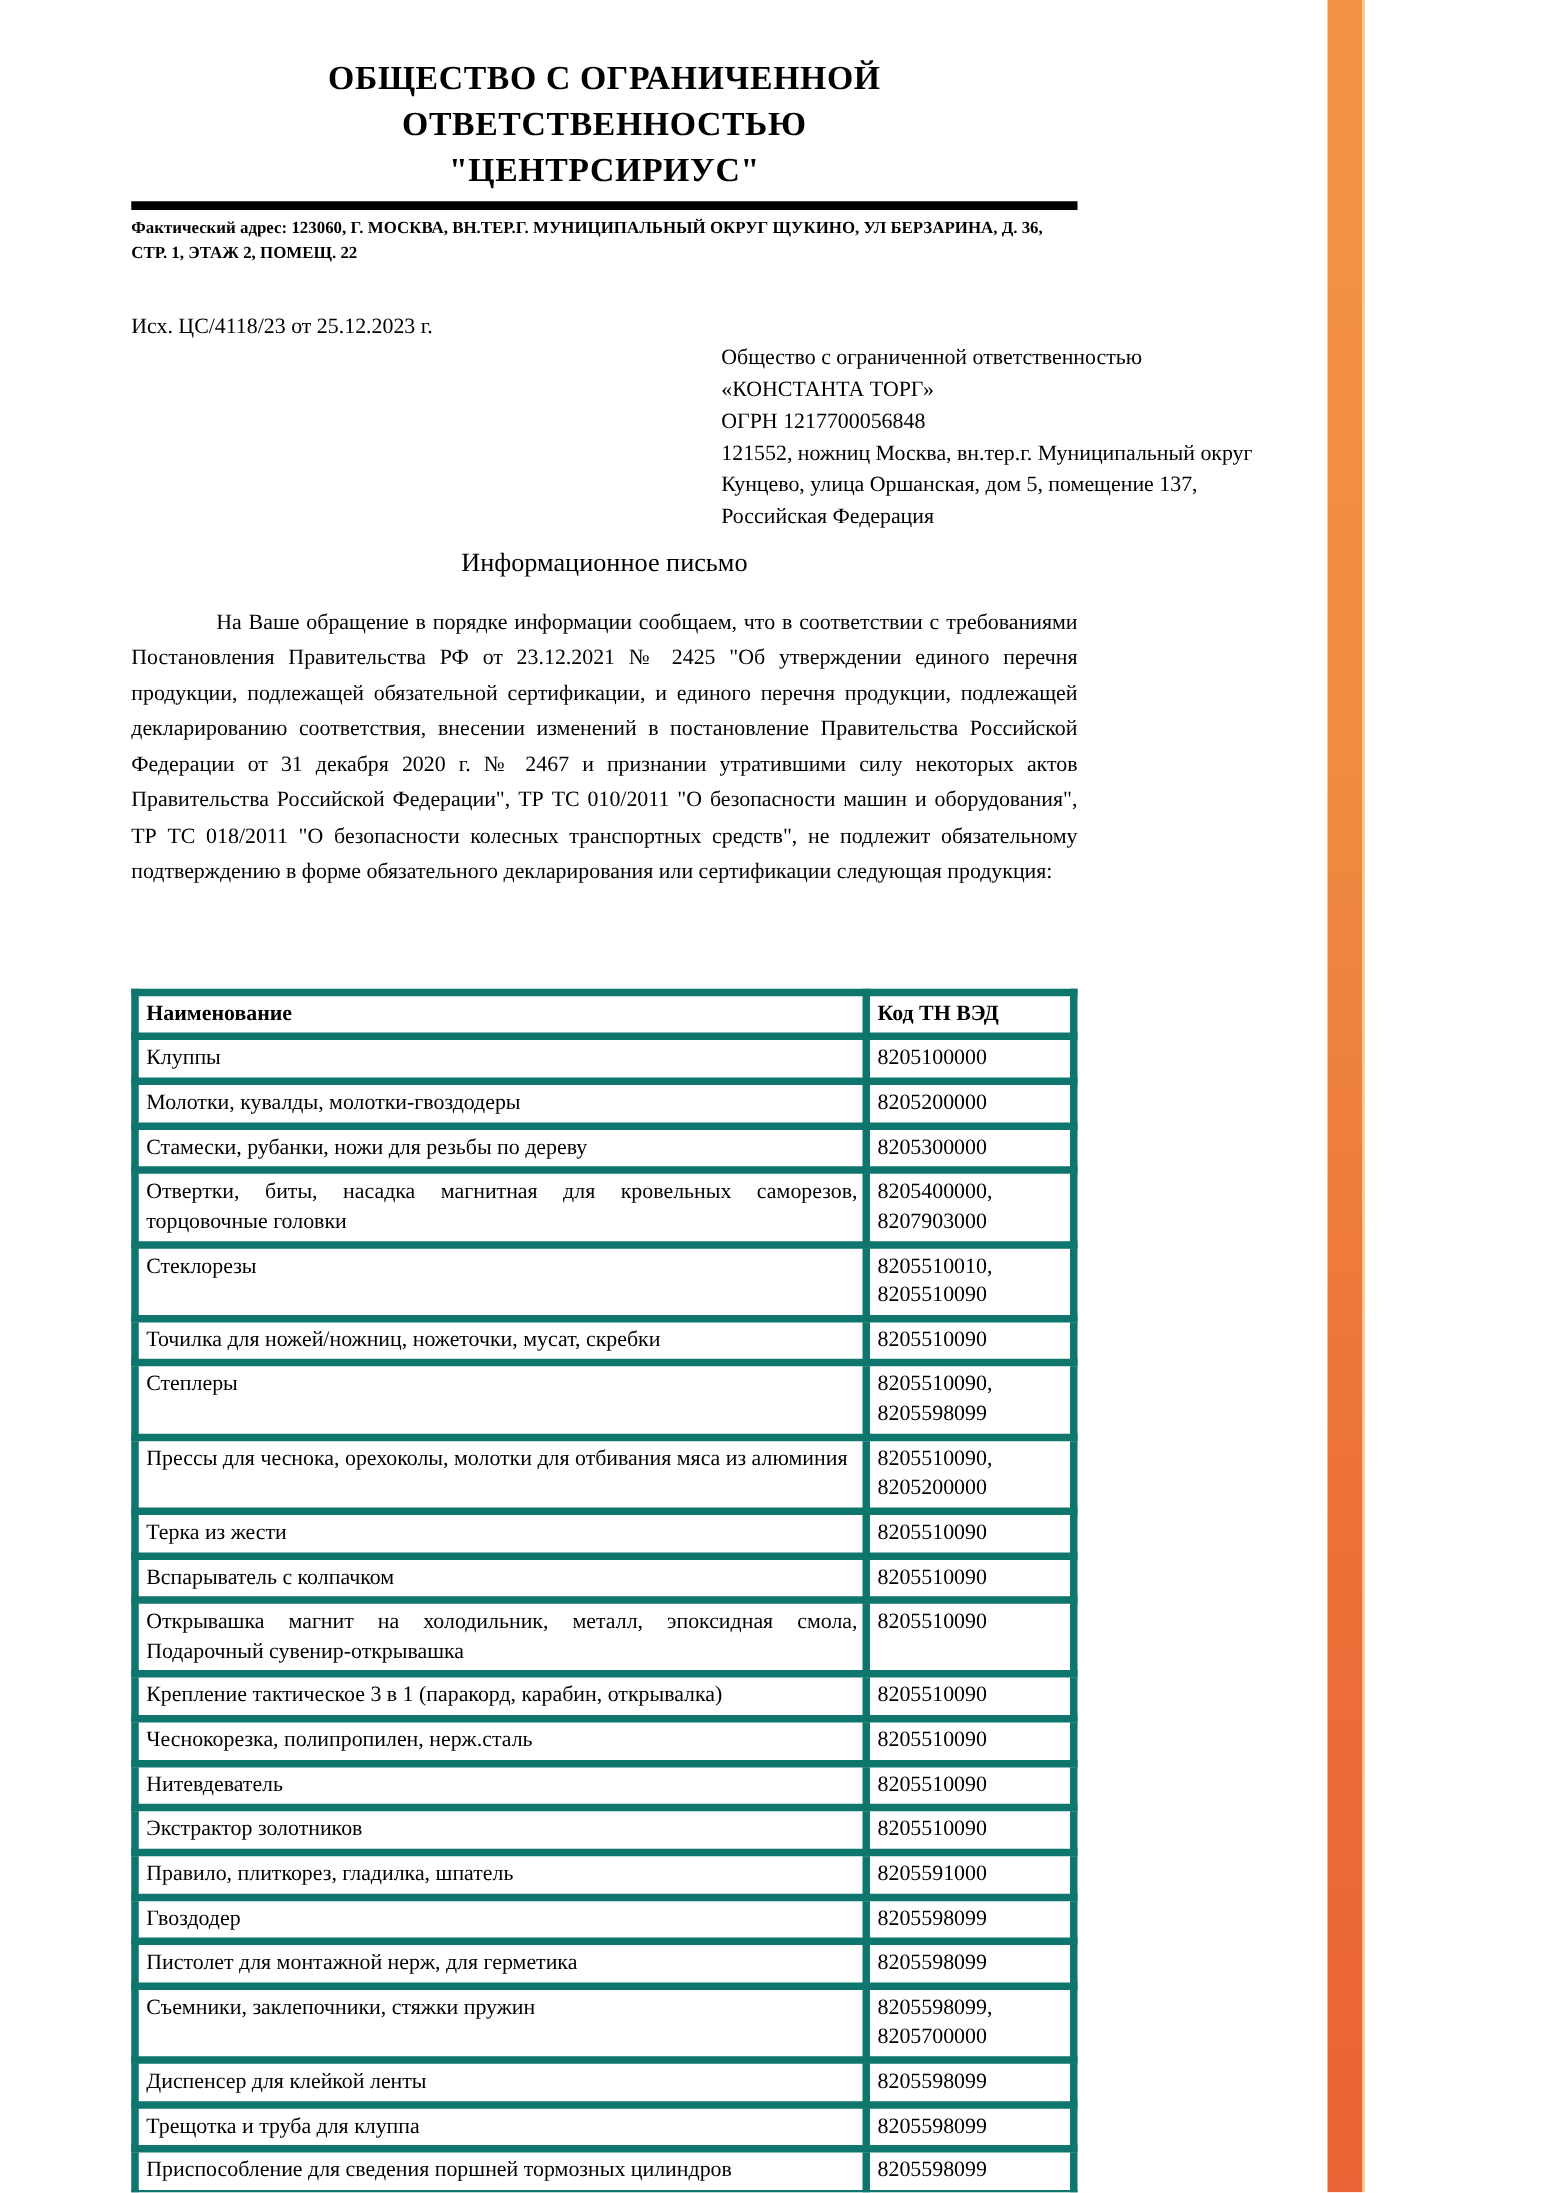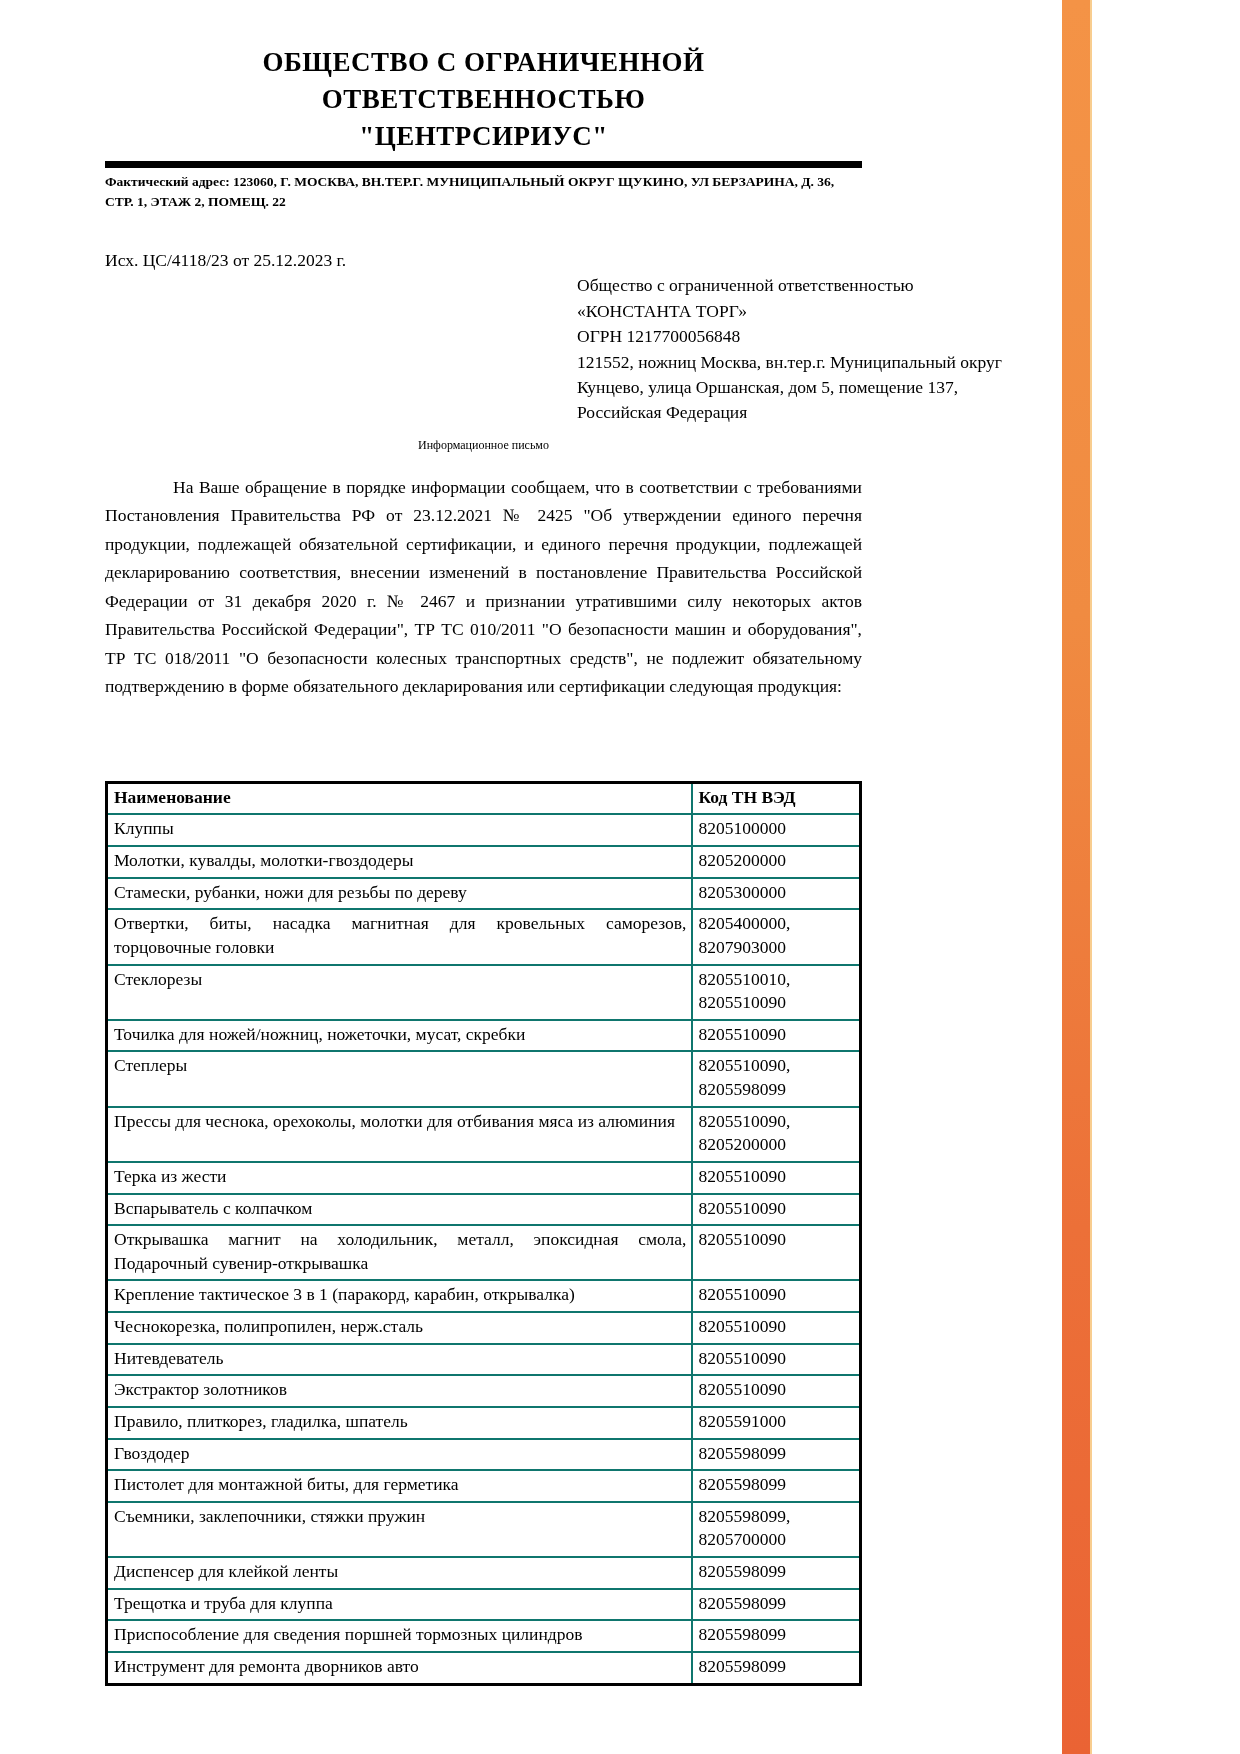--- a/index.html
+++ b/index.html
@@ -32,38 +32,38 @@
 
   .ref-line { margin-top:38px; font-size:17.5px; }
 
   .recipient {
     margin-top:2px; margin-left:472px;
     font-size:17.5px; line-height:1.45; width:440px;
   }
 
   .letter-title {
     margin-top:12px; text-align:center;
-    font-size:12px; font-weight:normal;
+    font-size:21px; font-weight:normal;
   }
 
   .body-par {
     margin-top:20px;
     font-size:17.5px; line-height:1.63;
     text-align:justify; text-indent:68px;
   }
 
   table.products {
     margin-top:80px;
     width:100%;
     border-collapse:collapse;
     border:3px solid #000;
     font-size:17.5px;
   }
   table.products th, table.products td {
-    border:2px solid #0f766e;
+    border:6px solid #0f766e;
     padding:2px 4px 4px 6px;
     vertical-align:top;
     text-align:left;
     line-height:1.35;
   }
   table.products th { font-weight:bold; }
   table.products col.c-name { width:585px; }
   table.products td.name-cell { text-align:justify;margin-top:28px; }
 </style>
 </head>
@@ -172,21 +172,21 @@
           </tr>
           <tr>
             <td class="name-cell">Правило, плиткорез, гладилка, шпатель</td>
             <td class="code-cell">8205591000</td>
           </tr>
           <tr>
             <td class="name-cell">Гвоздодер</td>
             <td class="code-cell">8205598099</td>
           </tr>
           <tr>
-            <td class="name-cell">Пистолет для монтажной биты, для герметика</td>
+            <td class="name-cell">Пистолет для монтажной нерж, для герметика</td>
             <td class="code-cell">8205598099</td>
           </tr>
           <tr>
             <td class="name-cell">Съемники, заклепочники, стяжки пружин</td>
             <td class="code-cell">8205598099, 8205700000</td>
           </tr>
           <tr>
             <td class="name-cell">Диспенсер для клейкой ленты</td>
             <td class="code-cell">8205598099</td>
           </tr>

